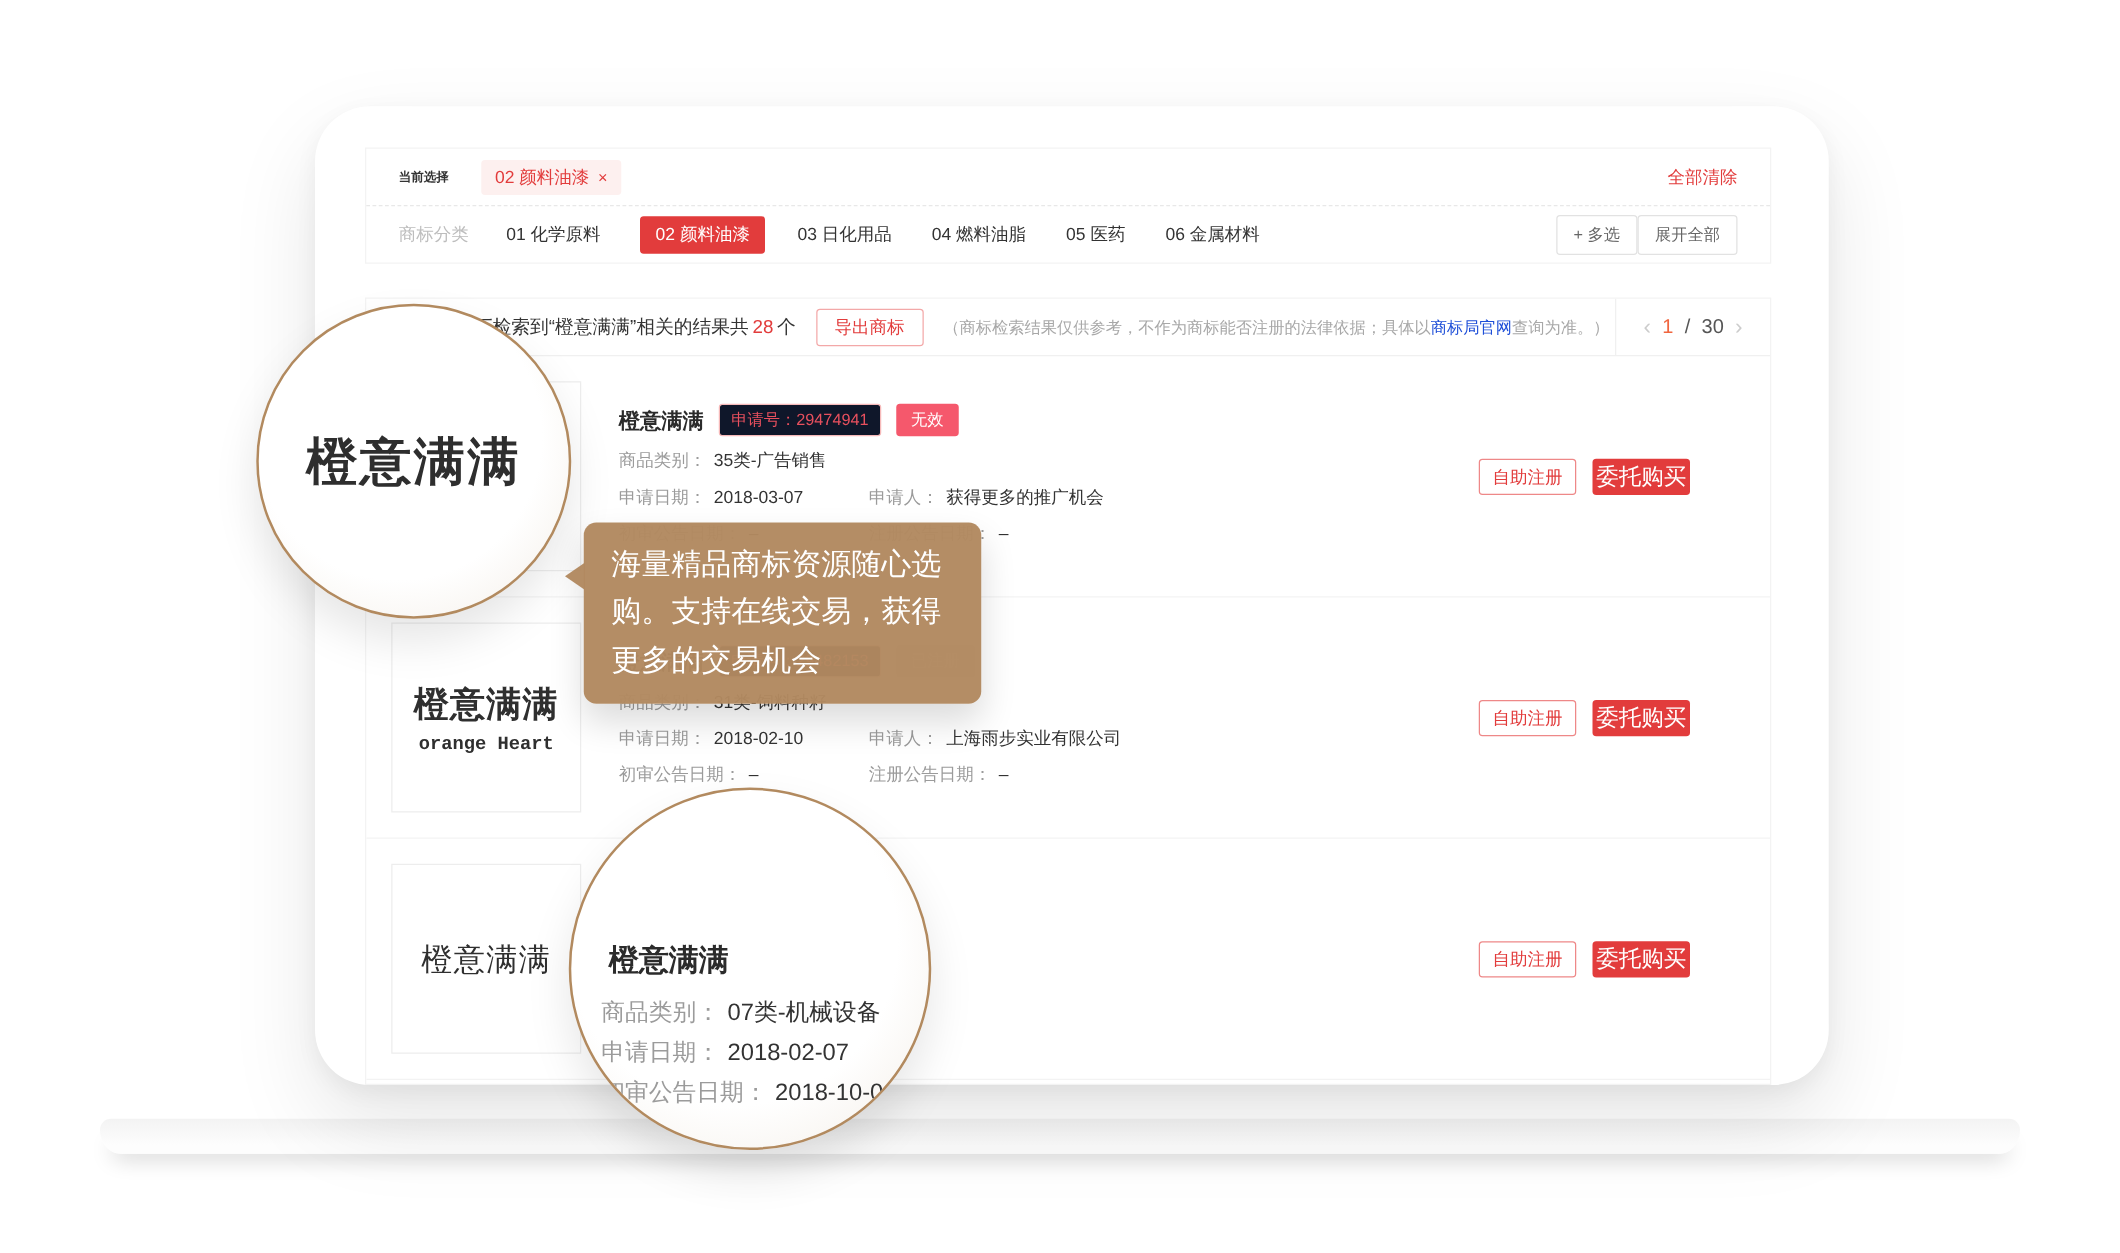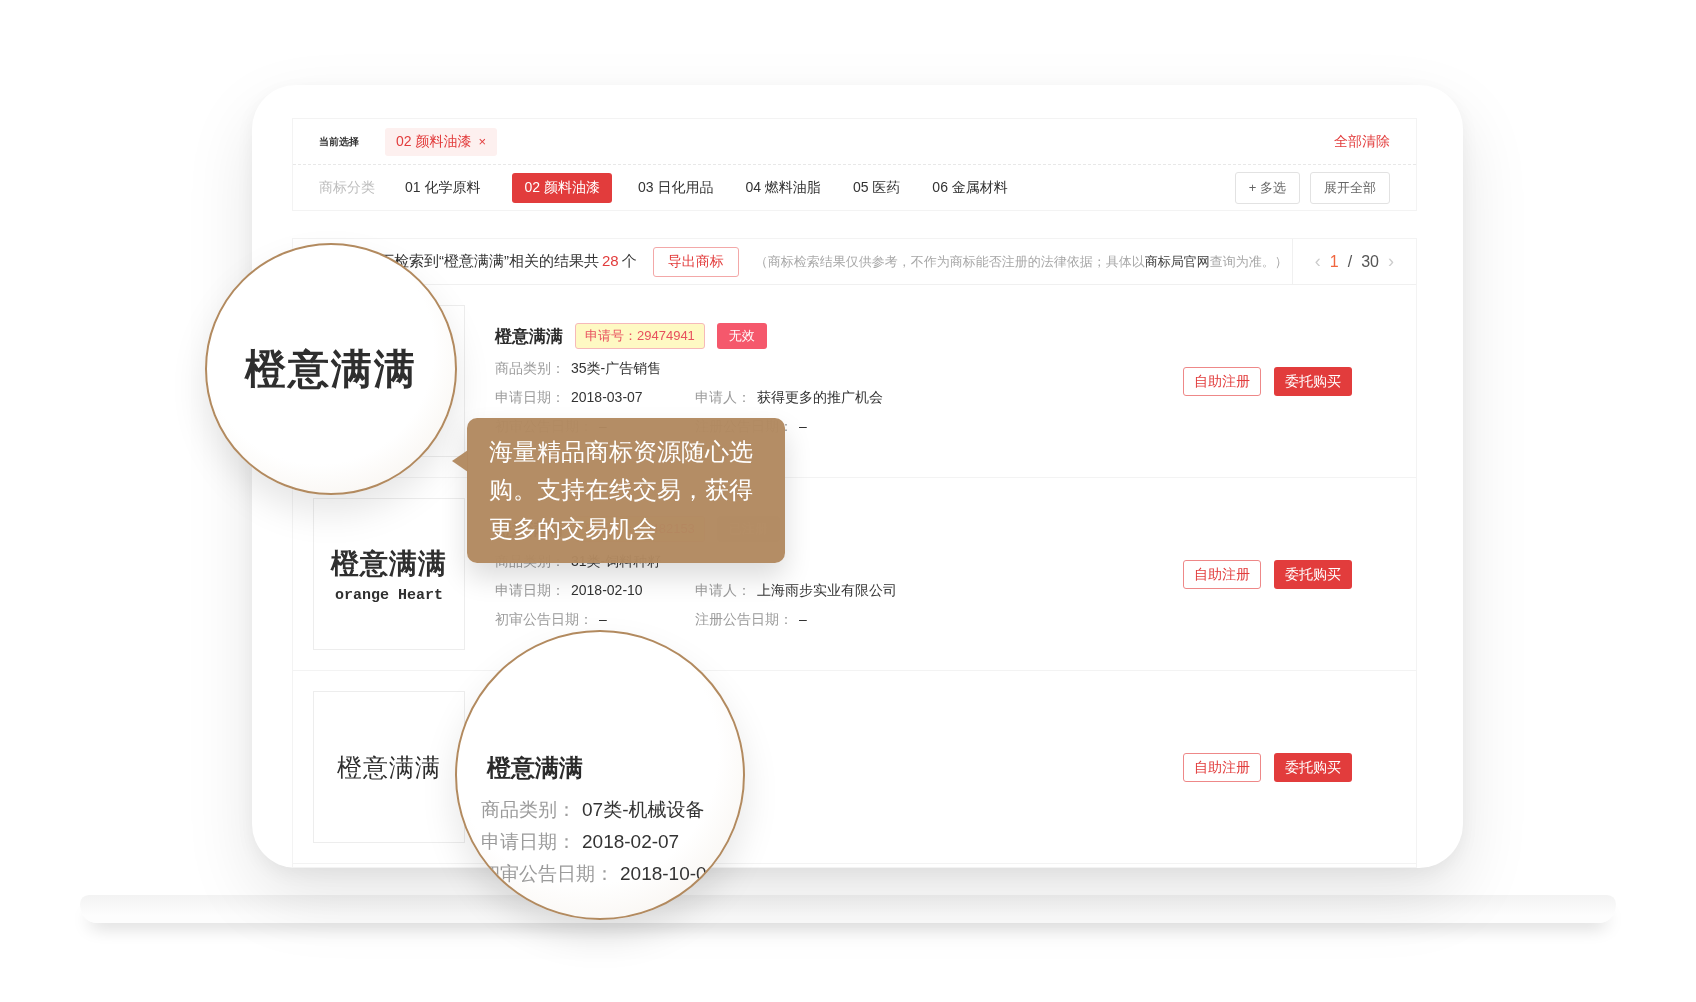--- a/index.html
+++ b/index.html
@@ -23,65 +23,65 @@
           border-bottom:1px dashed #e8e8e8; }
   .cur-label { font-size:10px; font-weight:700; color:#333; }
   .sel-tag { margin-left:26px; display:flex; align-items:center; gap:7px;
           background:#fdf0ef; color:#e23c3c; font-size:14px; padding:5px 11px; border-radius:3px; cursor:pointer; }
   .sel-tag .x { font-size:13px; }
   .clear-all { margin-left:auto; color:#e23c3c; font-size:14px; cursor:pointer; }
   .filter-row2 { height:46px; display:flex; align-items:center; padding:0 26px; font-size:14px; }
   .cat-label { color:#bdbdbd; margin-right:30px; }
   .cat-item { margin-right:32px; color:#333; cursor:pointer; white-space:nowrap; }
   .cat-item.selected { background:#e23c3c; color:#fff; padding:6px 12px; border-radius:3px; margin-right:26px; }
-  .filter-actions { margin-left:auto; display:flex; gap:10px; }
+  .filter-actions { margin-left:auto; display:flex; }
   .ghost-btn { border:1px solid #e2e2e2; background:#fff; color:#666; font-size:13px;
           padding:6px 13px; border-radius:3px; cursor:pointer; white-space:nowrap; }
 
   
   .panel-results { position:absolute; left:40px; top:153px; width:1125px; height:630px;
           background:#fff; border:1px solid #f3f3f3; overflow:hidden; }
   .results-header { height:46px; display:flex; align-items:center; border-bottom:1px solid #f0f0f0; }
   .summary { padding-left:26px; font-size:15px; color:#333; white-space:nowrap; }
   .summary .count { color:#e23c3c; margin:0 3px; }
   .export-btn { margin:0 16px; border:1px solid #f3a8a8; background:#fff; color:#e23c3c;
           font-size:14px; padding:5px 14px; border-radius:3px; cursor:pointer; white-space:nowrap; }
   .disclaimer { font-size:13px; color:#a8a8a8; white-space:nowrap; }
-  .disclaimer .link { color:#404040; cursor:pointer;margin-top:18px; }
+  .disclaimer .link { color:#1d4ed8; cursor:pointer;margin-top:18px; }
   .pagination { margin-left:auto; height:100%; display:flex; align-items:center; gap:9px;
           padding:0 22px; border-left:1px solid #f0f0f0; font-size:16px; color:#555; }
   .pg-chev { color:#ccc; font-size:18px; cursor:pointer; }
   .pg-cur { color:#f0663f; }
 
   
   .result-row { height:193px; display:flex; padding:0 20px; border-bottom:1px solid #f3f3f3; }
   .tm-img { width:152px; height:152px; margin-top:20px; border:1px solid #ededed; flex:none;
           display:flex; flex-direction:column; align-items:center; justify-content:center; background:#fff; }
   .tm-img .tm-big { font-size:25px; color:#2f2f2f; letter-spacing:1px; }
   .tm-img.serif .tm-big { font-family:"Liberation Serif","DejaVu Serif",serif; font-weight:700; font-size:28px; }
   .tm-img .tm-sub { font-family:"Liberation Mono","DejaVu Sans Mono",monospace; font-weight:700;
           font-size:15px; color:#2f2f2f; margin-top:4px; }
   .row-info { margin-left:30px; padding-top:38px; flex:1; min-width:0; }
   .title-line { display:flex; align-items:center; gap:12px; }
   .tm-name { font-size:17px; font-weight:700; color:#2b2b2b; }
-  .app-tag { border:1px solid #f6b9b9; background:#fef9c3; color:#e8505e; font-size:13px;
+  .app-tag { border:1px solid #f6b9b9; background:#0f172a; color:#e8505e; font-size:13px;
           padding:3px 9px; border-radius:3px; white-space:nowrap; }
   .badge { font-size:13px; color:#fff; padding:4px 12px; border-radius:3px; white-space:nowrap; }
   .badge.invalid { background:#f5586c; }
   .badge.registered { background:#d6d6d6; }
   .info-line { display:flex; font-size:14px; margin-top:11px; white-space:nowrap; }
   .pair { display:flex; }
   .pair.col1 { width:200px; flex:none; }
   .lbl { color:#9b9b9b; }
   .val { color:#333; margin-left:6px; }
   .row-actions { display:flex; align-items:center; gap:13px; margin-left:20px; margin-right:44px; }
   .btn-outline { width:78px; height:29px; line-height:27px; text-align:center; border:1px solid #e88;
           color:#e23c3c; background:#fff; border-radius:3px; font-size:14px; cursor:pointer; }
   .btn-solid { width:78px; height:29px; line-height:29px; text-align:center; background:#e23c3c;
-          color:#fff; border-radius:3px; font-size:14px; cursor:pointer; }
+          color:#fff; border-radius:3px; font-size:18px; cursor:pointer; }
 
   
   .magnifier { position:absolute; border-radius:50%; border:2px solid #b28a5f;
           background:radial-gradient(circle at 45% 42%, #ffffff 58%, #f2ece4 100%);
           box-shadow:0 18px 36px rgba(0,0,0,.10); z-index:5; overflow:hidden; }
   .mag-1 { left:205px; top:243px; width:252px; height:252px;
           display:flex; align-items:center; justify-content:center; }
   .mag-1 .mag-text { font-size:41px; font-weight:600; color:#2e2e2e; letter-spacing:2px; }
   .mag-2 { left:455px; top:630px; width:290px; height:290px; }
   .mag-2 .m-line { position:absolute; white-space:nowrap; }

